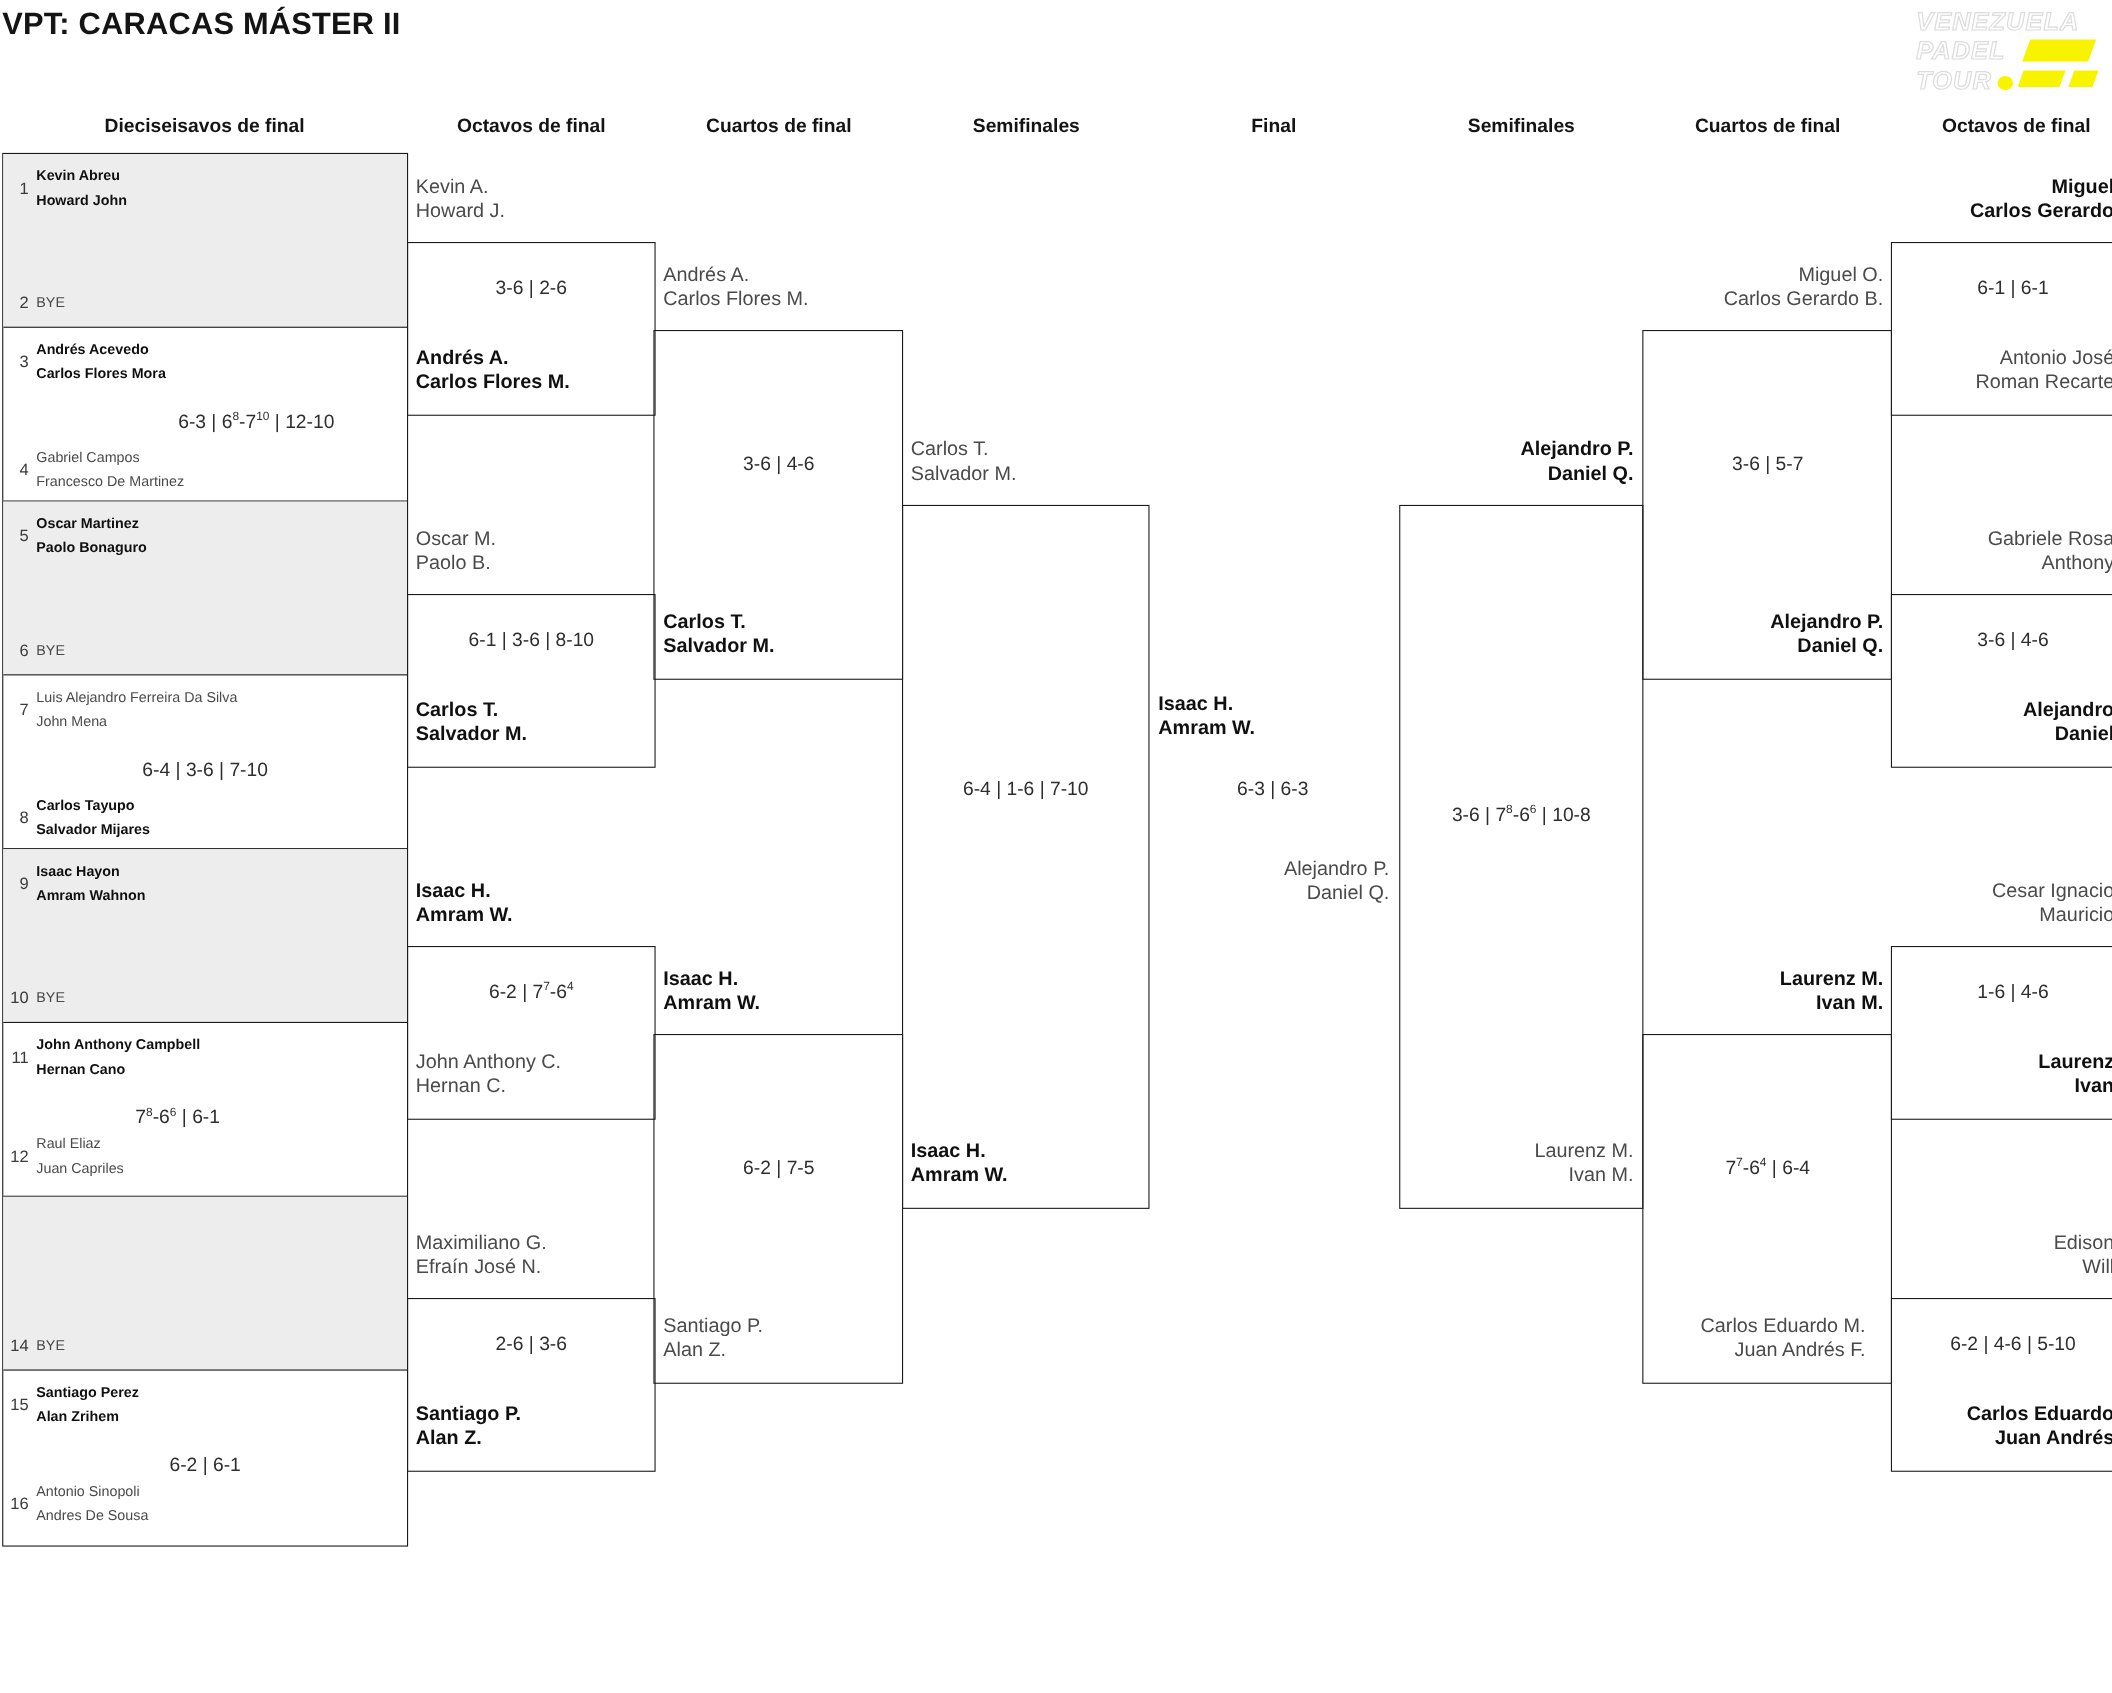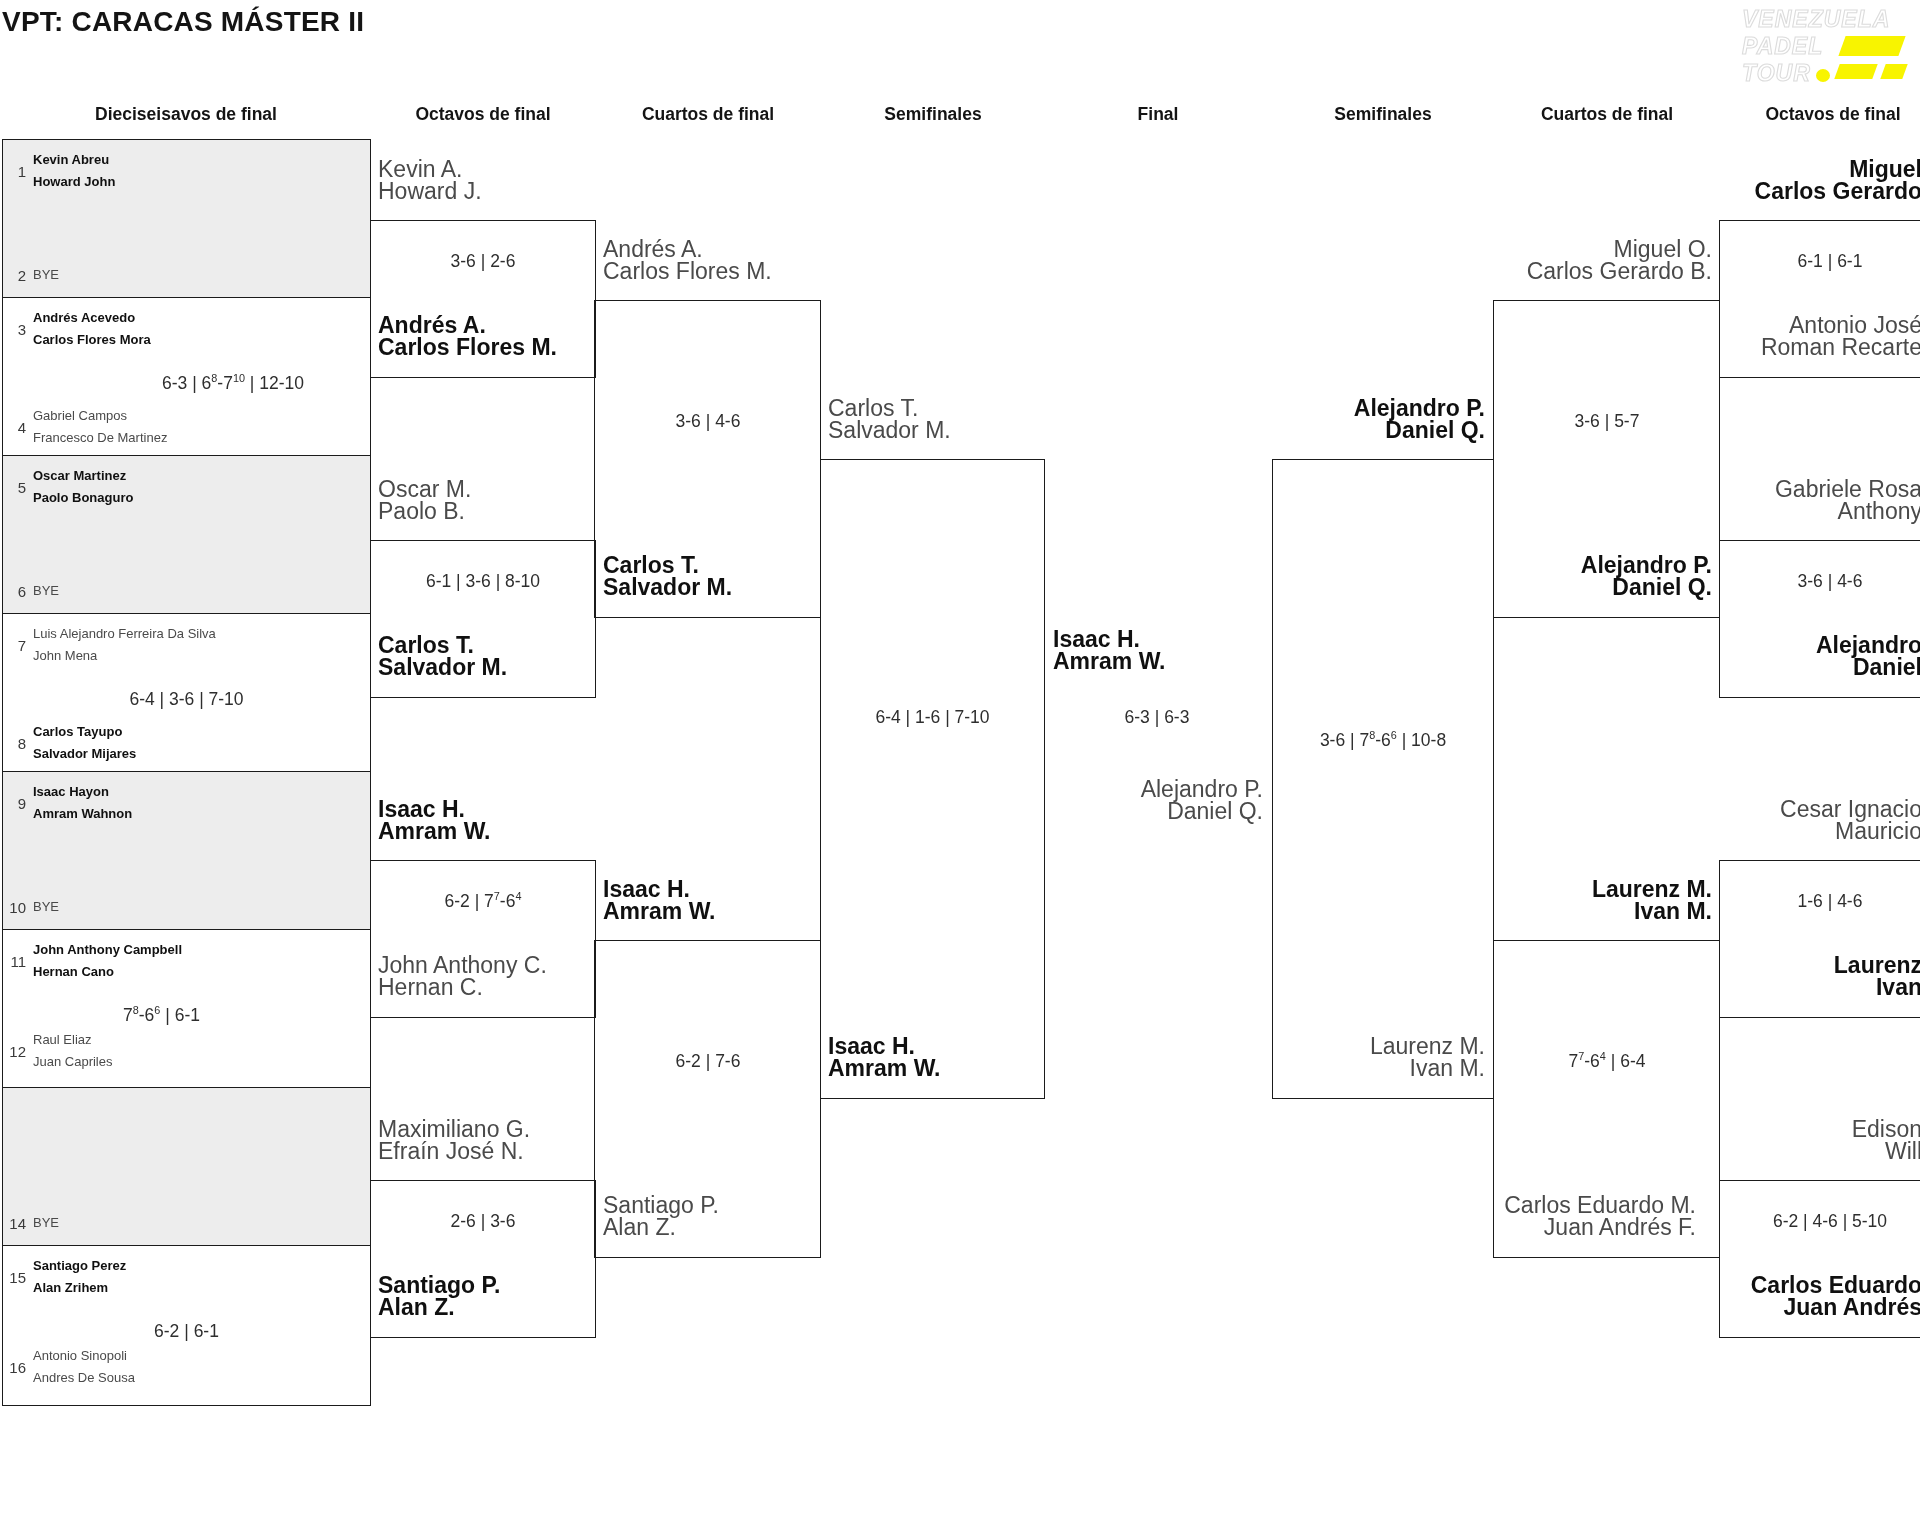--- a/index.html
+++ b/index.html
@@ -15,21 +15,21 @@
   .blk:last-child{border-bottom:none;}
   .blk.g{background:var(--block_gray,#ededed);}
 
   .box{position:absolute;border:1.5px solid var(--line_dark,#1b1b1b);box-sizing:border-box;background:transparent;}
 
   .entry{position:absolute;left:6px;display:flex;align-items:center;}
   .entry .seed{width:20px;margin-right:7px;text-align:right;font-size:15px;color:#3a3a3a;flex:none;}
   .nm{font-size:13px;line-height:22px;color:var(--loser_text,#4a4a4a);white-space:nowrap;}
   .nm.w{font-weight:700;color:var(--winner_text,#101010);}
 
-  .pair{position:absolute;font-size:23px;line-height:22px;color:var(--loser_text,#4a4a4a);white-space:nowrap;}
+  .pair{position:absolute;font-size:18px;line-height:22px;color:var(--loser_text,#4a4a4a);white-space:nowrap;}
   .pair.w{font-weight:700;color:var(--winner_text,#101010);}
   .pair.r{text-align:right;}
 
   .score{position:absolute;text-align:center;font-size:17.5px;line-height:22px;height:22px;color:var(--score_text,#2e2e2e);white-space:nowrap;}
   sup{font-size:.62em;vertical-align:super;line-height:0;}
 
   .logo{position:absolute;left:1742px;top:6px;width:200px;height:90px;font-style:italic;font-weight:800;font-size:23px;line-height:27px;letter-spacing:1px;color:#fff;-webkit-text-stroke:1.1px #dcdcdc;white-space:nowrap;}
   .logo .shape{position:absolute;-webkit-text-stroke:0;background:var(--accent_yellow,#f8f400);}
   .logo .bar{transform:skewX(-20deg);}
   .logo .ball{border-radius:50%;}
@@ -235,21 +235,21 @@
   <div class="score" style="left:595px;top:410px;width:226px">3-6 | 4-6</div>
   <div class="pair w" style="left:603px;top:554px">
     <div>Carlos T.</div>
       <div>Salvador M.</div>
   </div>
 
   <div class="pair w" style="left:603px;top:878px">
     <div>Isaac H.</div>
       <div>Amram W.</div>
   </div>
-  <div class="score" style="left:595px;top:1050px;width:226px">6-2 | 7-6</div>
+  <div class="score" style="left:595px;top:1050px;width:226px">6-2 | 7-5</div>
   <div class="pair" style="left:603px;top:1194px">
     <div>Santiago P.</div>
       <div>Alan Z.</div>
   </div>
 
   <div class="box" style="left:819.5px;top:459px;width:225px;height:640px"></div>
   <div class="pair" style="left:828px;top:397px">
     <div>Carlos T.</div>
       <div>Salvador M.</div>
   </div>

